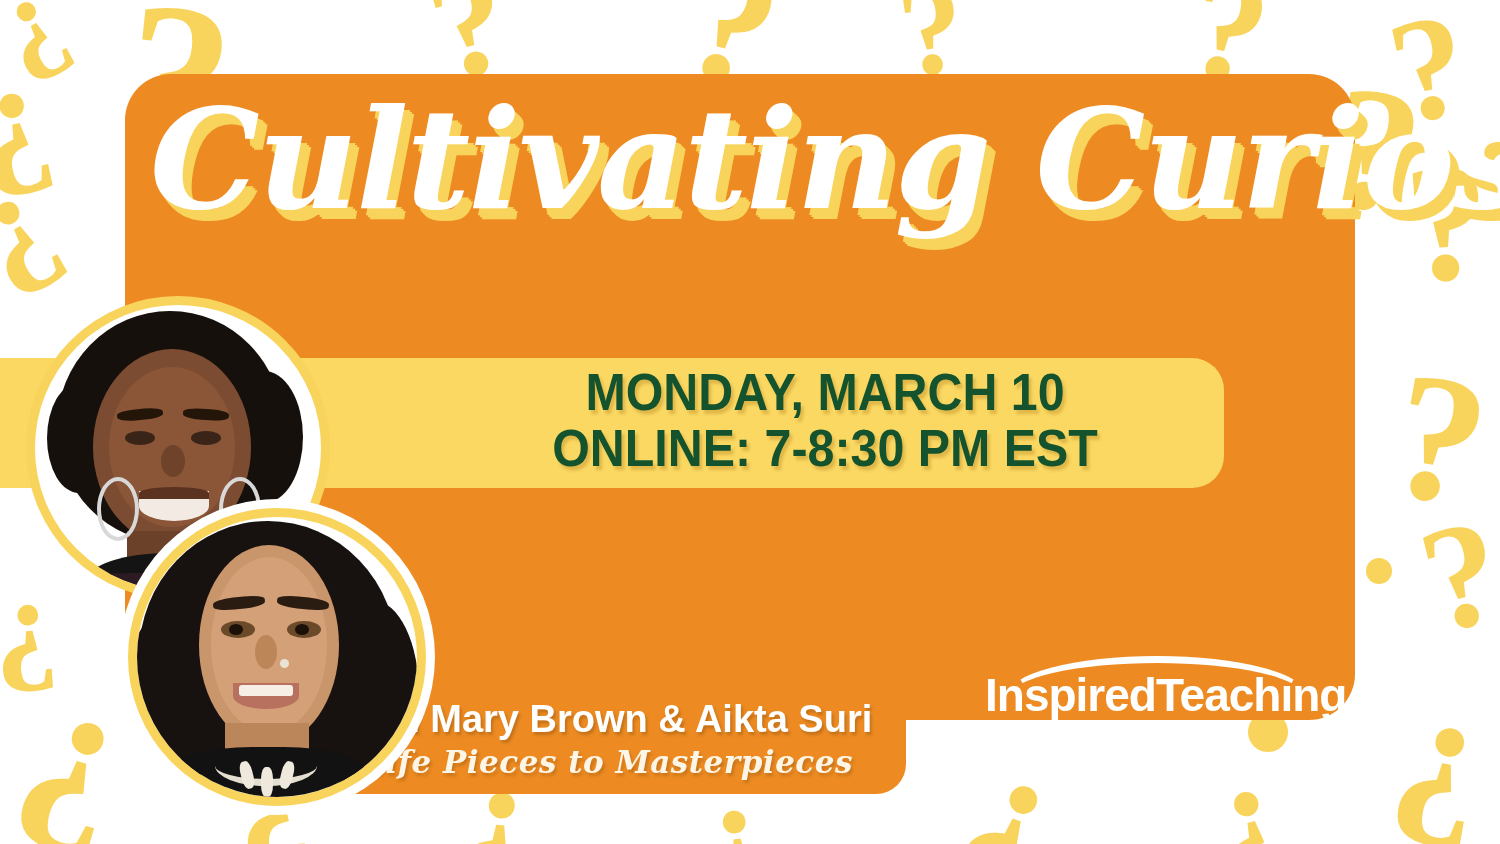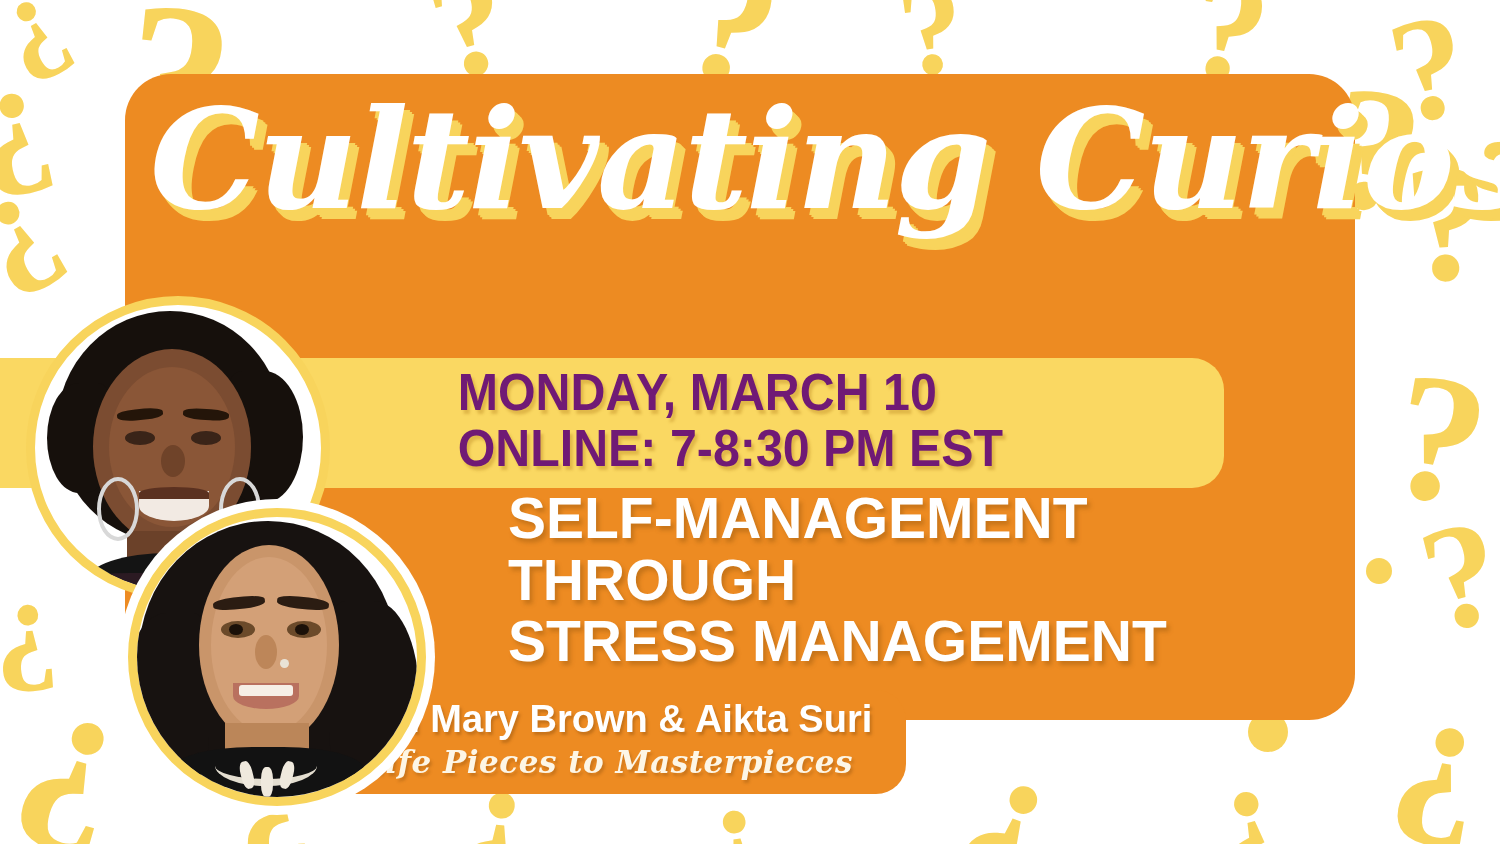--- a/index.html
+++ b/index.html
@@ -86,23 +86,23 @@
     width:1264px;height:130px;
     background:#FAD862;
     border-top-right-radius:32px;
     border-bottom-right-radius:32px;
     z-index:4;
   }
   #date-text{
     position:absolute;
     left:430px;top:364px;
     width:790px;
-    text-align:left;
+    text-align:center;
     z-index:7;
-    color:#701a75;
+    color:#14532d;
     font-weight:700;
     font-size:52px;
     line-height:1.08;
     letter-spacing:0px;
     text-shadow:3px 4px 3px rgba(170,115,20,.32);
     white-space:nowrap;
   }
   #date-text .ln{transform:scaleX(.93);transform-origin:center;}
 
   
@@ -247,26 +247,25 @@
 
   <div id="title">Cultivating Curiosity</div>
 
 
   <div id="date-bar"></div>
   <div id="date-text">
     <div class="ln">MONDAY, MARCH 10</div>
     <div class="ln">ONLINE: 7-8:30 PM EST</div>
   </div>
 
-  <div id="topic">
-    <div>SELF-MANAGEMENT</div>
-    <div>THROUGH</div>
-    <div>STRESS MANAGEMENT</div>
-  </div>
-
+
+  <div id="logo">
+    <div id="logo-arc"></div>
+    <div id="logo-text">InspiredTeachıng</div>
+  </div>
 
   <div id="presenter-banner">
     <div id="presenter-names">with Mary Brown &amp; Aikta Suri</div>
     <div id="presenter-org">Life Pieces to Masterpieces</div>
   </div>
 
   <div class="portrait" id="portrait-1">
     <div class="face-wrap">
       <div class="hair" style="left:22px;top:6px;width:226px;height:232px;background:#16100c;"></div>
       <div class="hair" style="left:12px;top:78px;width:64px;height:110px;background:#16100c;border-radius:50% 20% 40% 50%;"></div>

